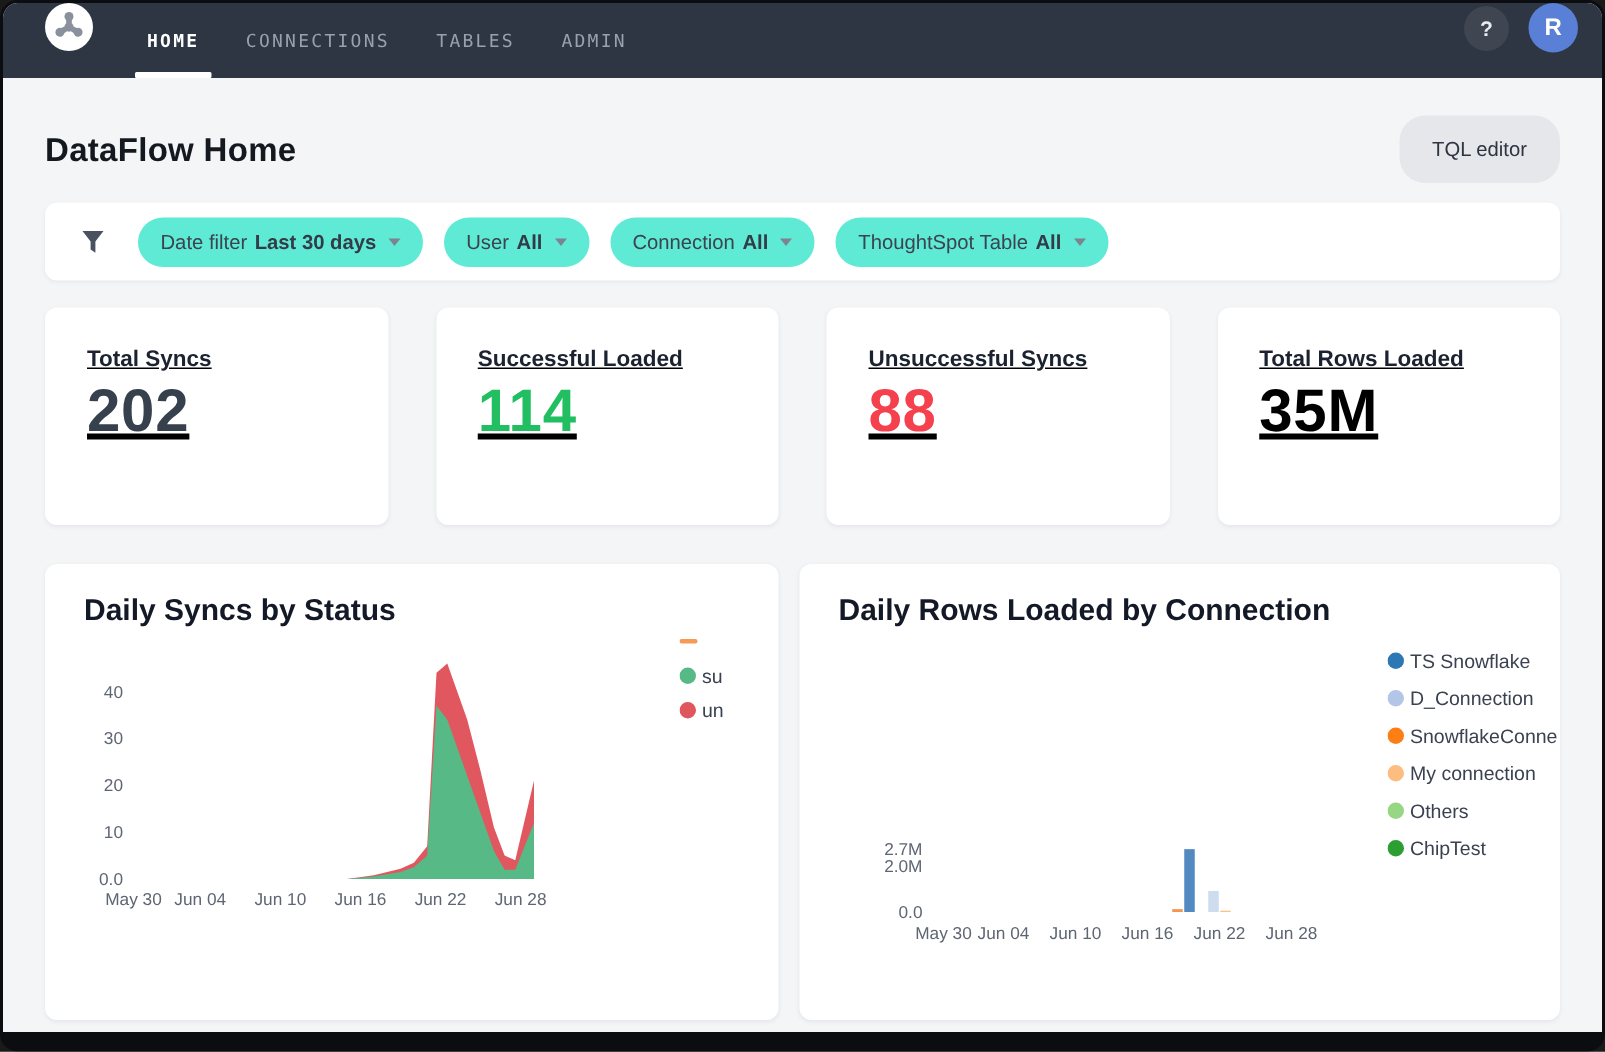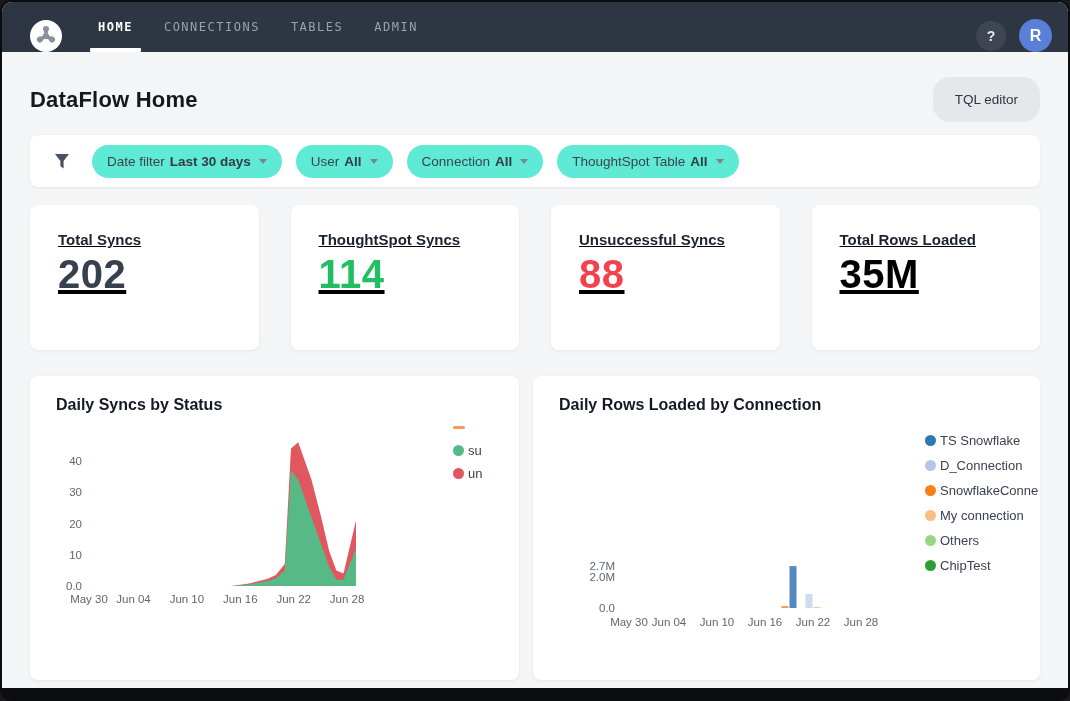--- a/index.html
+++ b/index.html
@@ -14,21 +14,21 @@
     border-bottom-width: 13px;
     border-radius: 12px;
     overflow: hidden;
   }
 
   
   .navbar {
     height: 50px;
     background: #2d3642;
     display: flex;
-    align-items: flex-end;
+    align-items: flex-start;
     padding: 0 16px 0 14px;
   }
   .logo {
     width: 32px; height: 32px; border-radius: 50%;
     background: #ffffff;
     display: flex; align-items: center; justify-content: center;
     margin-left: 14px;
     cursor: pointer;
     flex: 0 0 auto;
   }
@@ -120,21 +120,21 @@
   .stat { height: 145px; padding: 26px 28px; }
   .stat-label { font-size: 15px; font-weight: 700; color: #1b2230; }
   .stat-value { font-size: 40px; font-weight: 700; margin-top: 4px; letter-spacing: .5px; }
 
   
   .charts-row {
     margin-top: 26px;
     display: grid; grid-template-columns: 489fr 507fr; gap: 14px;
   }
   .chart-card { height: 304px; position: relative; padding: 20px 26px; }
-  .chart-title { font-size: 16px; font-weight: 700; color: #131926; }
+  .chart-title { font-size: 20px; font-weight: 700; color: #131926; }
   .chart-svg { position: absolute; }
   #area-chart { left: 14px; top: 50px; width: 400px; height: 190px; }
   #bar-chart  { left: 16px; top: 150px; width: 370px; height: 140px; }
   .tick { fill: #5e6673; font-size: 11.5px; font-family: "Liberation Sans", sans-serif; }
 
   .legend { position: absolute; overflow: hidden; }
   #legend-area { left: 423px; top: 40px; width: 57px; }
   #legend-bar  { left: 392px; top: 52px; width: 133px; }
   .lg-item { display: flex; align-items: center; gap: 4px; white-space: nowrap; cursor: pointer; }
   #legend-area .lg-item { height: 23px; }
@@ -212,21 +212,21 @@
         <span class="caret"></span>
       </button>
     </section>
 
     <section class="stats-row">
       <div class="card stat">
         <div class="stat-label">Total Syncs</div>
         <div class="stat-value" style="color: rgb(55, 64, 77);">202</div>
       </div>
       <div class="card stat">
-        <div class="stat-label">ThoughtSpot Syncs</div>
+        <div class="stat-label">Successful Loaded</div>
         <div class="stat-value" style="color: rgb(33, 191, 97);">114</div>
       </div>
       <div class="card stat">
         <div class="stat-label">Unsuccessful Syncs</div>
         <div class="stat-value" style="color: rgb(244, 65, 77);">88</div>
       </div>
       <div class="card stat">
         <div class="stat-label">Total Rows Loaded</div>
         <div class="stat-value" style="color: #000000;">35M</div>
       </div>

